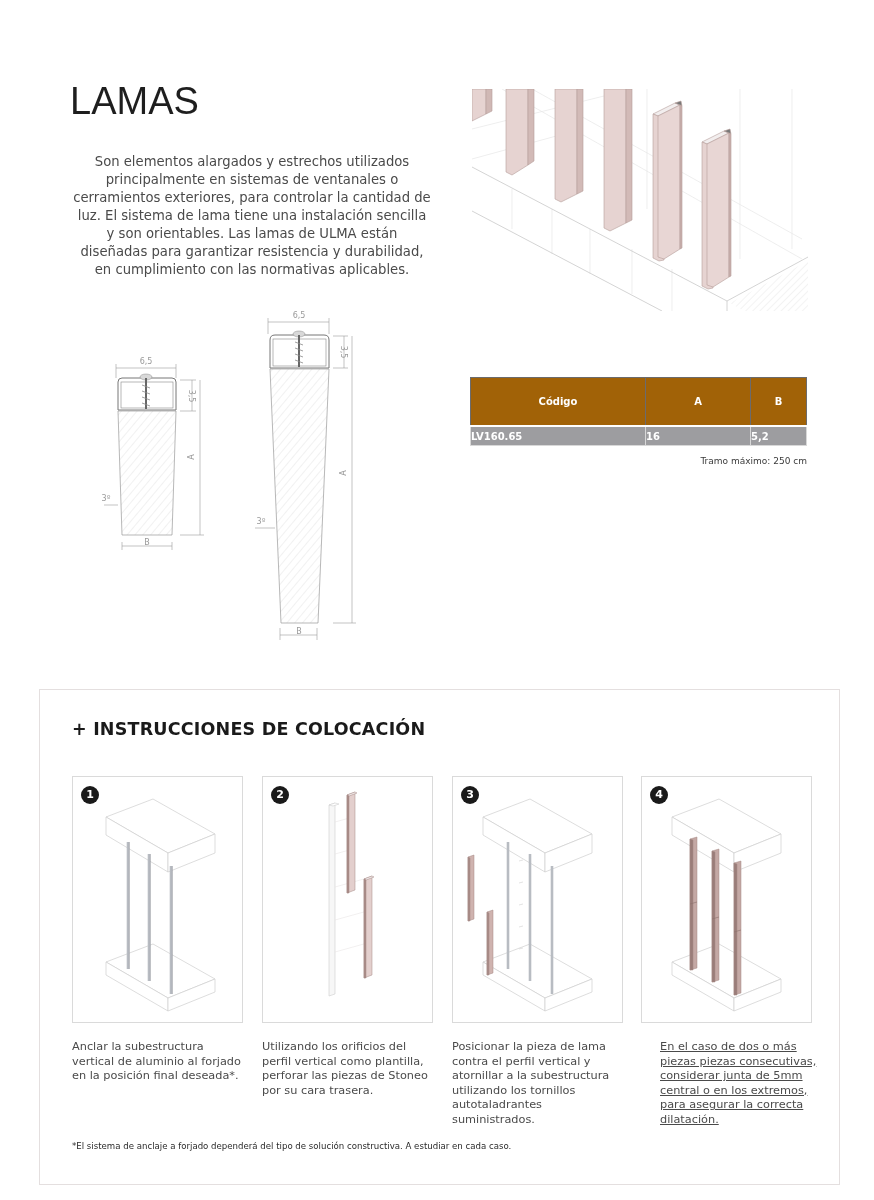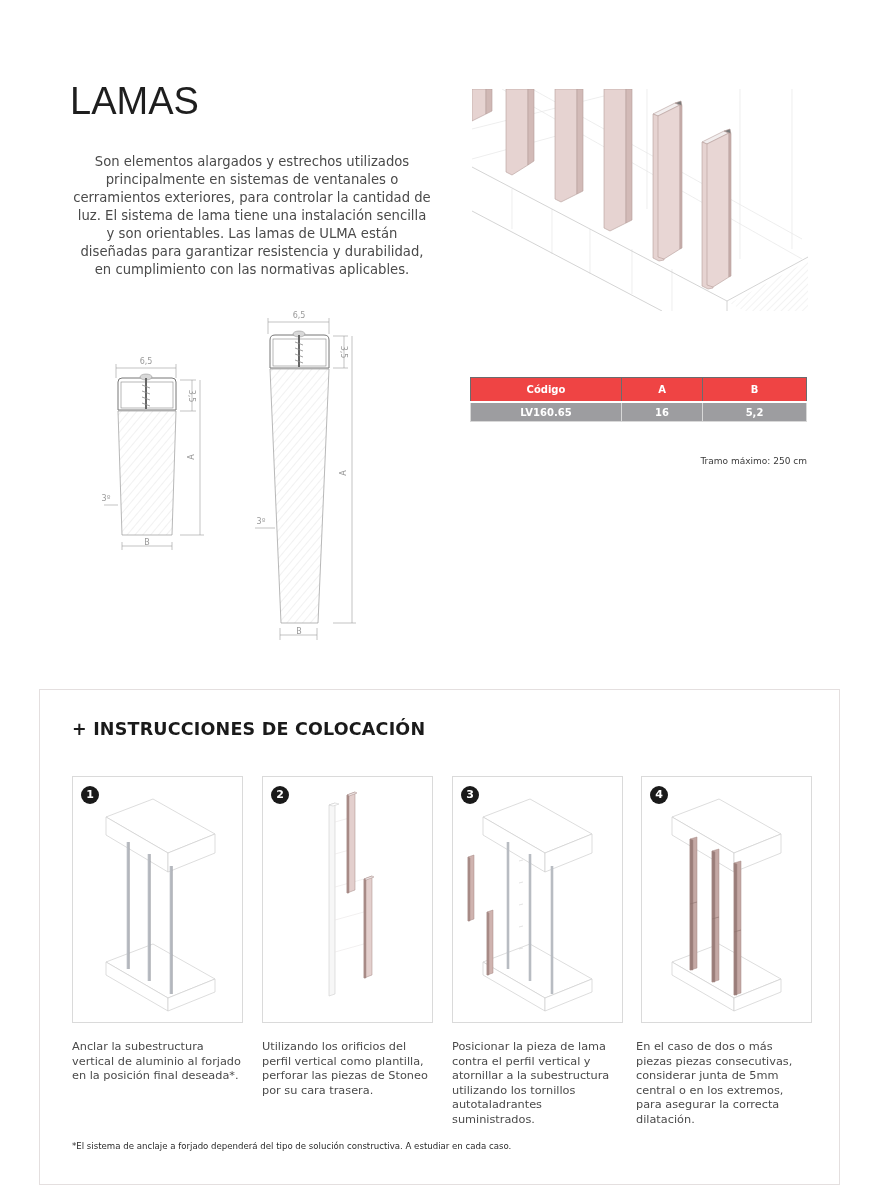--- a/index.html
+++ b/index.html
@@ -6,22 +6,22 @@
   body { width:874px; height:1200px; position:relative; overflow:hidden;
          font-family:"DejaVu Sans", "Liberation Sans", sans-serif; color:#3a3a3a; }
   .abs { position:absolute; }
   .title { left:70px; top:82px; font-size:38px; font-weight:300; color:#1e1e1e;
            letter-spacing:0px; font-family:Liberation Sans, sans-serif; font-weight:200; line-height:1; }
   .intro { left:72px; top:153px; width:360px; font-size:13.2px; line-height:18px; color:#4a4a4a;text-align:center; }
   .hero { left:472px; top:89px; width:336px; height:222px; }
   .profile1 { left:92px; top:352px; width:125px; height:200px; }
   .profile2 { left:245px; top:308px; width:120px; height:335px; }
   table.spec { left:470px; top:377px; width:337px; border-collapse:collapse; font-size:10px; font-weight:bold; color:#ffffff; }
-  table.spec th { background:#ef4444; height:23px; padding:0; border:1px solid #6b6b6d;margin-top:17px; }
-  table.spec td { background:#9d9da0; height:18px; text-align:center; padding:0;
+  table.spec th { background:#a16207; height:23px; padding:12px; border:1px solid #6b6b6d;margin-top:17px; }
+  table.spec td { background:#9d9da0; height:18px; text-align:left; padding:0;
                   border:1px solid #d8d8d8; border-top:2px solid #ffffff; }
   table.spec th:first-child, table.spec td:first-child { width:150px; }
   table.spec th:nth-child(2), table.spec td:nth-child(2) { width:80px; }
   .tramo { right:67px; top:456px; font-size:9px; color:#3a3a3a; }
 
   .instr-box { left:39px; top:689px; width:801px; height:496px; border:1.5px solid #e4dfdf; box-sizing:border-box; }
   .instr-title { left:72px; top:719px; font-size:17.5px; font-weight:bold; color:#1a1a1a; letter-spacing:0.2px; }
   .step-card { width:171px; height:247px; border:1px solid #dadada; box-sizing:border-box; top:776px; background:#fff; }
   .step-num { position:absolute; left:8px; top:9px; width:18px; height:18px; border-radius:50%;
               background:#1a1a1a; color:#fff; font-size:11px; font-weight:bold; text-align:center; line-height:18px; }
@@ -289,15 +289,15 @@
       <line x1="70" y1="142" x2="77" y2="140"></line>
       <line x1="92" y1="155" x2="99" y2="153"></line>
     </g>
   </svg>
   <div class="step-num">4</div>
 </div>
 
 <div class="abs step-text" style="left:72px;">Anclar la subestructura vertical de aluminio al forjado en la posición final deseada*.</div>
 <div class="abs step-text" style="left:262px;">Utilizando los orificios del perfil vertical como plantilla, perforar las piezas de Stoneo por su cara trasera.</div>
 <div class="abs step-text" style="left:452px;">Posicionar la pieza de lama contra el perfil vertical y atornillar a la subestructura utilizando los tornillos autotaladrantes suministrados.</div>
-<div class="abs step-text" style="left:636px;">En el caso de dos o más piezas piezas consecutivas, considerar junta de 5mm central o en los extremos, para asegurar la correcta dilatación.</div>
+<div class="abs step-text" style="left:660px;text-decoration:underline;">En el caso de dos o más piezas piezas consecutivas, considerar junta de 5mm central o en los extremos, para asegurar la correcta dilatación.</div>
 
 <div class="abs footnote">*El sistema de anclaje a forjado dependerá del tipo de solución constructiva. A estudiar en cada caso.</div>
 
 </body></html>

